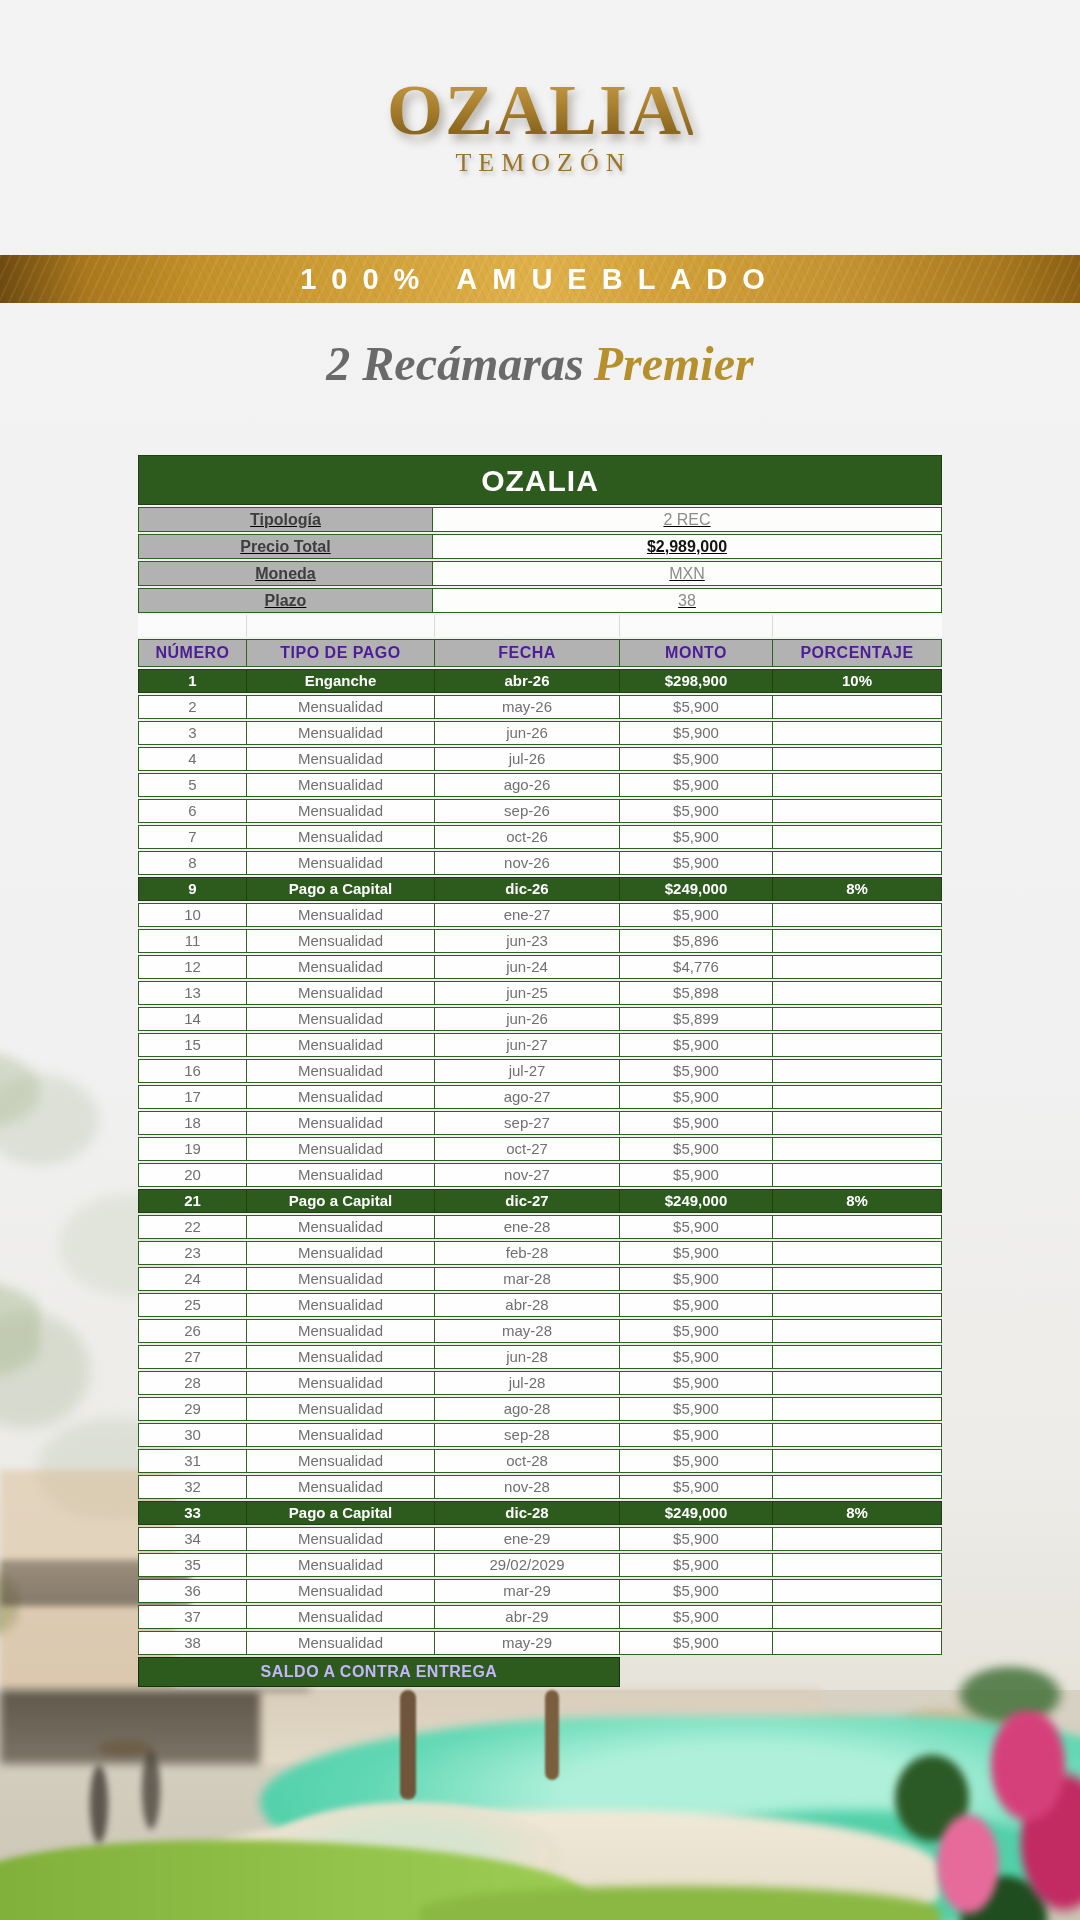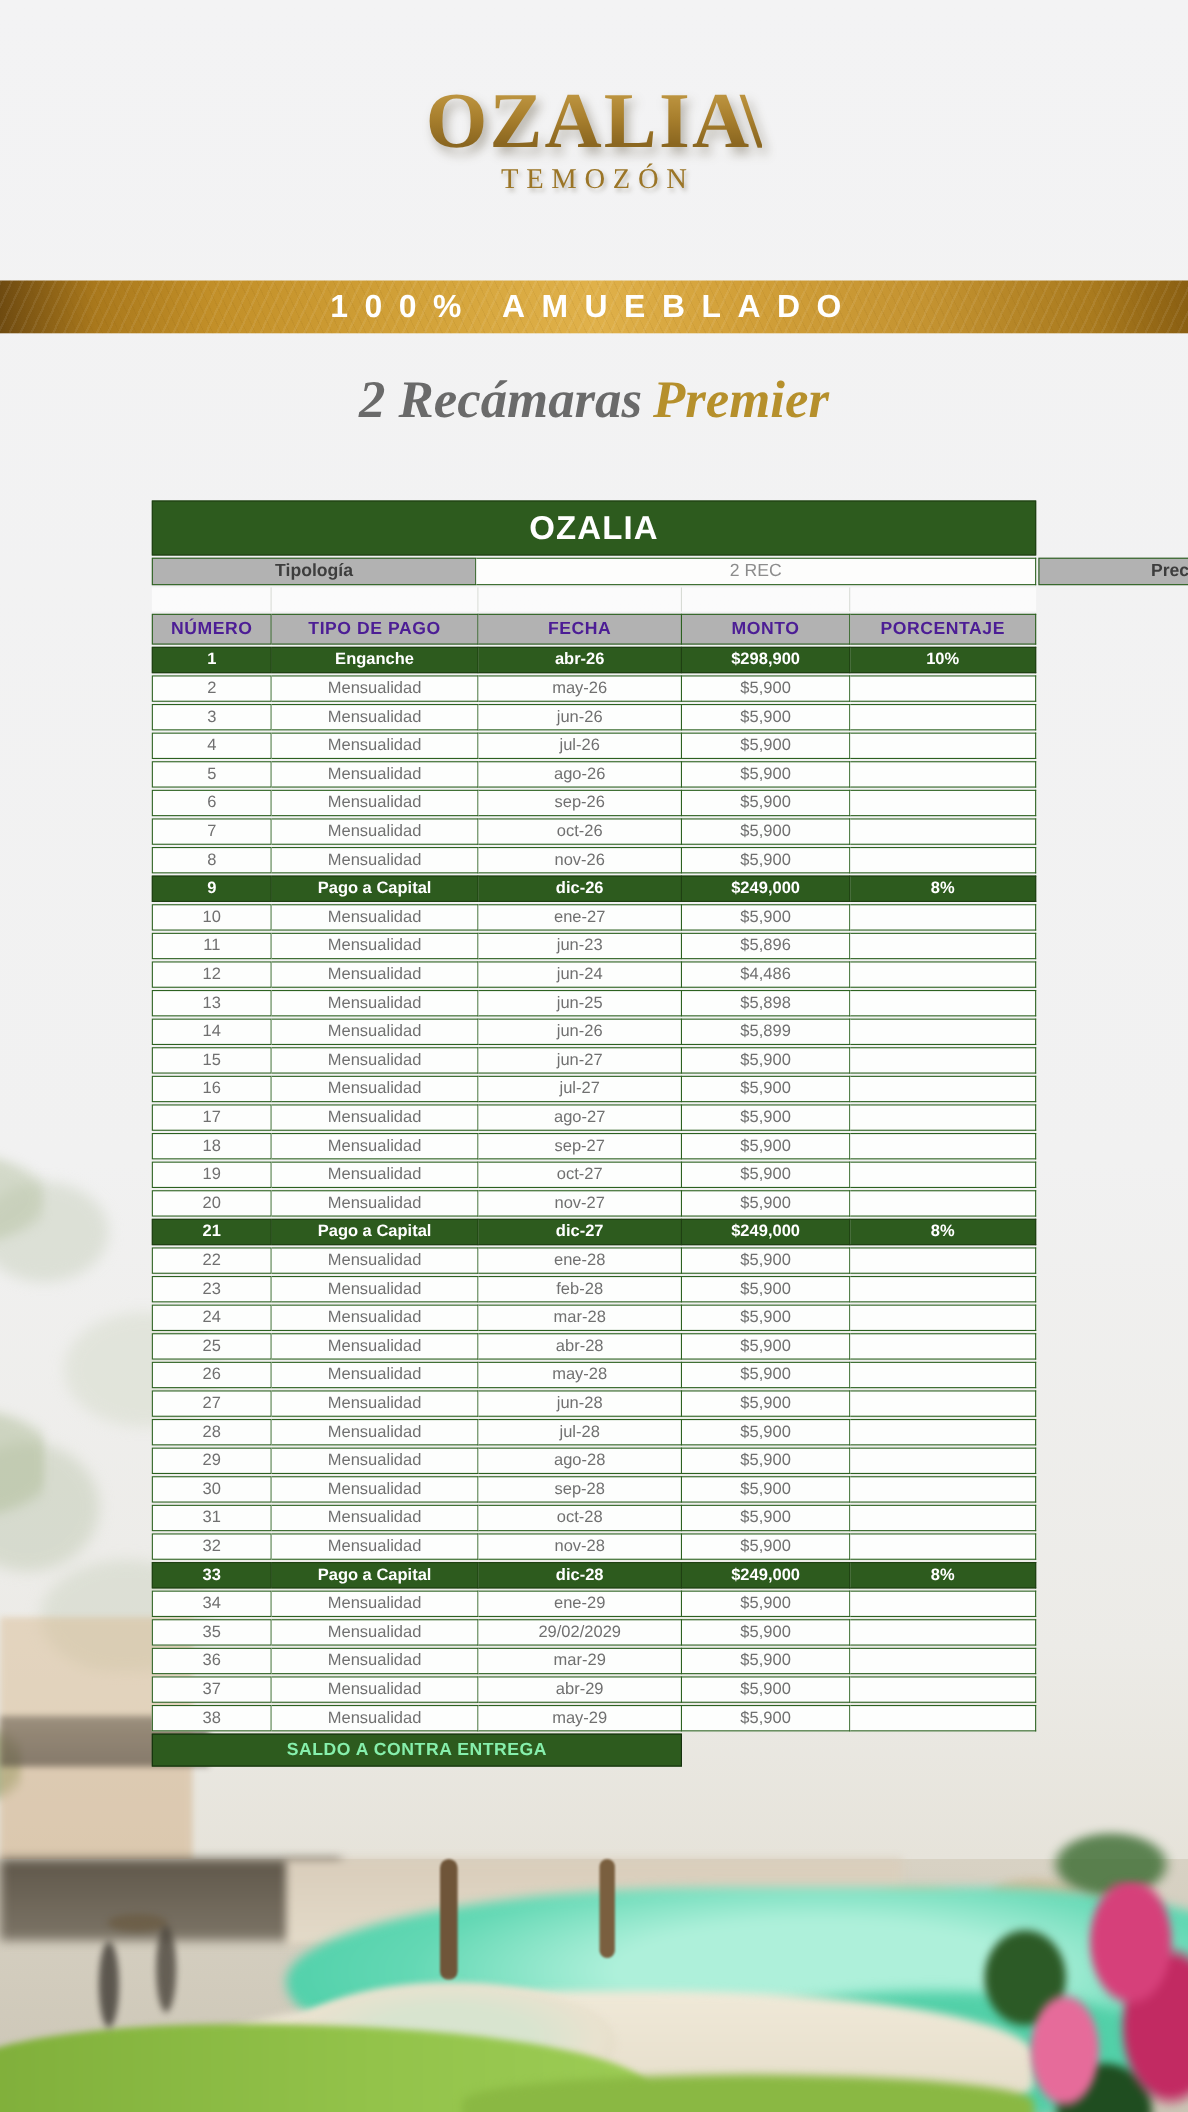--- a/index.html
+++ b/index.html
@@ -117,21 +117,21 @@
   .hcell{border:1px solid var(--green-border);border-left:none;background:var(--gray-header);
     color:#4c1d95;font-weight:bold;font-size:16px;text-align:center;line-height:26px;letter-spacing:.5px;}
   .hcell:first-child{border-left:1px solid var(--green-border);}
   .pay-rows{display:flex;flex-direction:column;gap:2px;}
   .prow{display:grid;grid-template-columns:109px 188px 185px 153px 169px;height:24px;}
   .pcell{border:1px solid var(--green-border);border-left:none;background:#fdfefd;
     color:var(--text-gray);font-size:15px;text-align:center;line-height:22px;}
   .pcell:first-child{border-left:1px solid var(--green-border);}
   .prow.hl .pcell{background:var(--green-dark);color:#fff;font-weight:bold;border-color:#1e3f12;}
   .pay-footer{display:grid;grid-template-columns:482px 322px;height:30px;}
-  .pf-label{background:var(--green-dark);border:1px solid #15310d;color:#86efac;font-weight:bold;
+  .pf-label{background:var(--green-dark);border:1px solid #15310d;color:#c4b5fd;font-weight:bold;
     font-size:16px;text-align:center;line-height:28px;letter-spacing:.5px;}
   .pf-value{background:var(--green-bright);border:1px solid #15310d;border-left:none;color:#0d3317;
     font-weight:bold;font-size:17px;text-align:center;line-height:28px;}
 </style>
 </head>
 <body>
 
 <div class="page">
 
   <div class="bg">
@@ -166,21 +166,21 @@
   <div class="banner">
     <span>100% AMUEBLADO</span>
   </div>
 
   <h1 class="title">
     <span class="t-gray">2 Recámaras</span><span class="t-gold">Premier</span>
   </h1>
 
   <section class="sheet">
     <div class="sheet-header">OZALIA</div>
-    <div id="summary" style="display: flex; flex-direction: row; gap: 2px;">
+    <div id="summary" style="display: flex; flex-direction: column; gap: 2px; text-decoration: underline;">
         <div class="srow">
           <div class="scell">Tipología</div>
           <div class="scell val">2 REC</div>
         </div>
         <div class="srow">
           <div class="scell">Precio Total</div>
           <div class="scell val bold">$2,989,000</div>
         </div>
         <div class="srow">
           <div class="scell">Moneda</div>
@@ -280,21 +280,21 @@
           <div class="pcell">11</div>
           <div class="pcell">Mensualidad</div>
           <div class="pcell">jun-23</div>
           <div class="pcell">$5,896</div>
           <div class="pcell"></div>
         </div>
         <div class="prow">
           <div class="pcell">12</div>
           <div class="pcell">Mensualidad</div>
           <div class="pcell">jun-24</div>
-          <div class="pcell">$4,486</div>
+          <div class="pcell">$4,776</div>
           <div class="pcell"></div>
         </div>
         <div class="prow">
           <div class="pcell">13</div>
           <div class="pcell">Mensualidad</div>
           <div class="pcell">jun-25</div>
           <div class="pcell">$5,898</div>
           <div class="pcell"></div>
         </div>
         <div class="prow">

